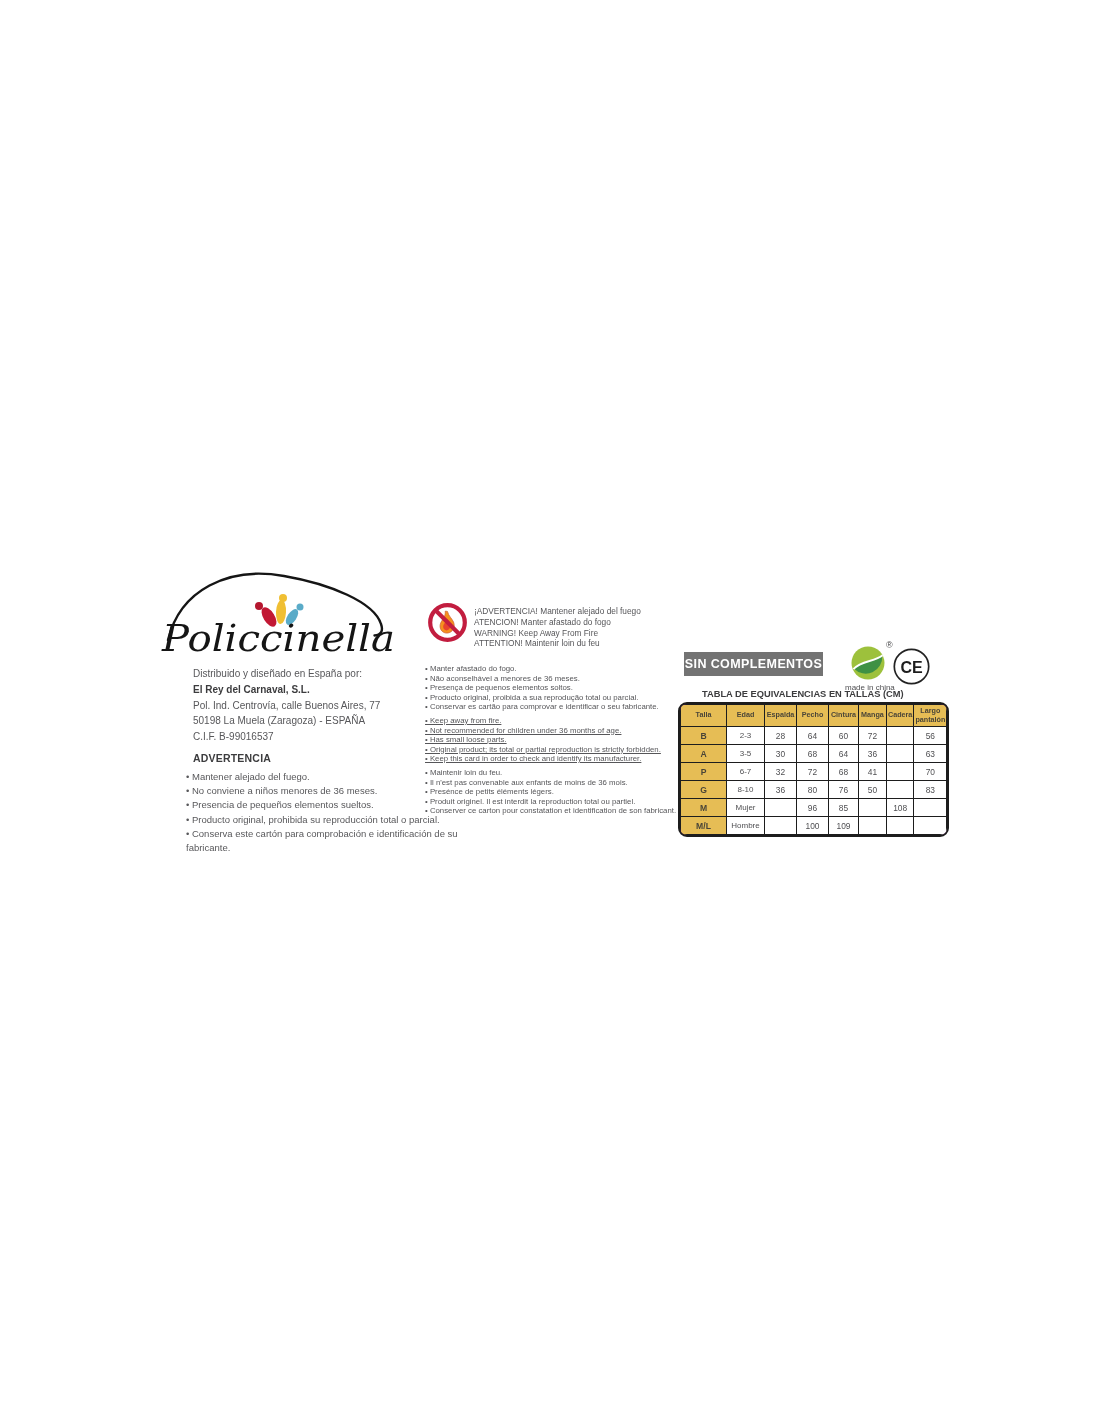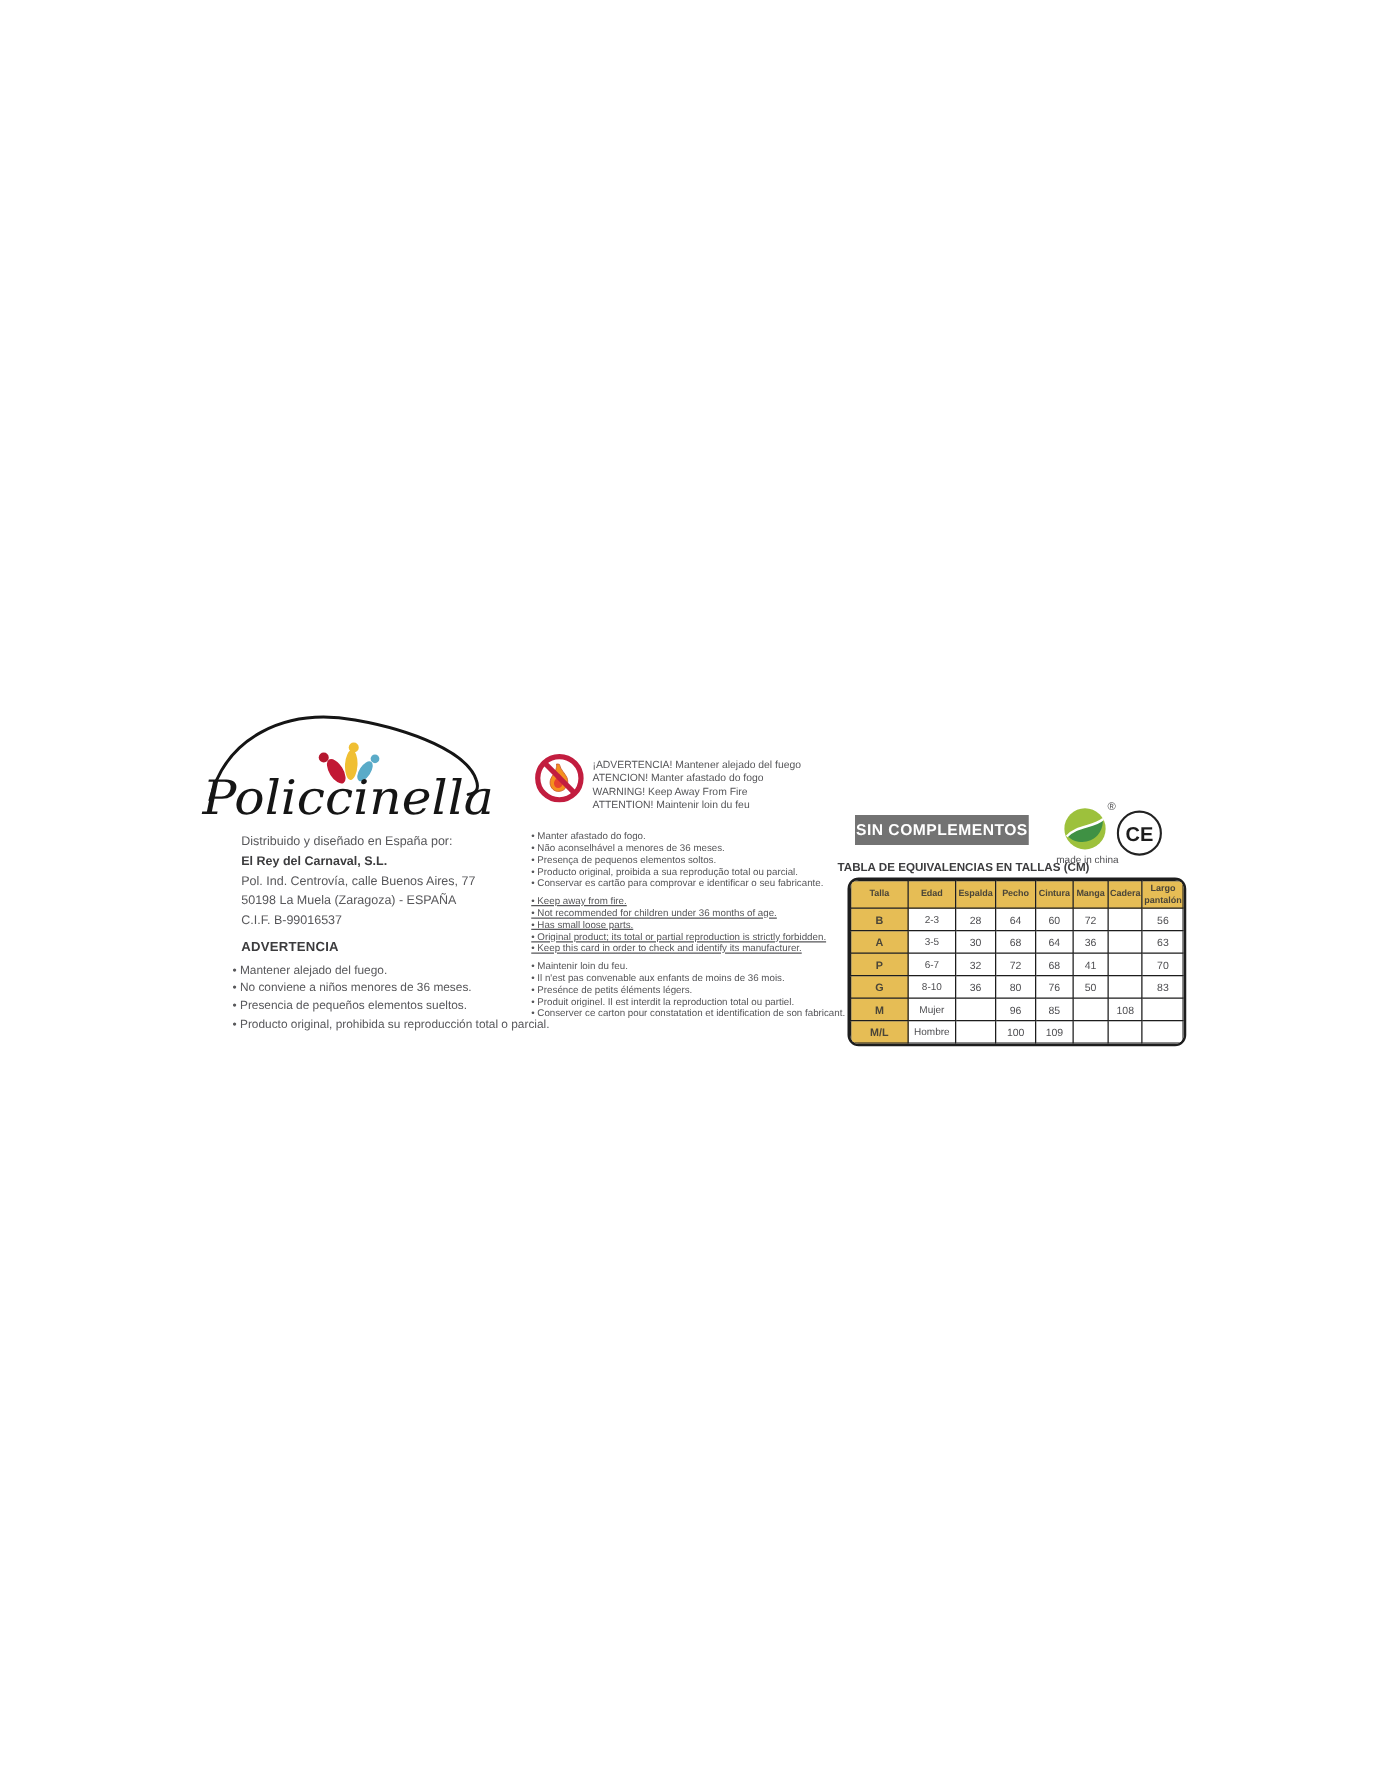--- a/index.html
+++ b/index.html
@@ -33,22 +33,22 @@
   .banner {
     left:684px; top:652px; width:139px; height:24px; background:#737373; color:#ffffff;
     font-weight:bold; font-size:12.5px; letter-spacing:0.4px;
     display:flex; align-items:center; justify-content:center;
   }
   .green-dot-icon { left:851px; top:646px; width:34px; height:34px; }
   .reg { left:886px; top:640px; font-size:9px; color:#4a4a4c; }
   .ce-icon { left:893px; top:648px; width:37px; height:37px; }
   .made-in { left:845px; top:683px; width:95px; text-align:left; font-size:8px; color:#4f4f52; }
 
-  .table-title { left:670px; top:689px; font-size:9.3px; font-weight:bold; color:#3c3c3e; }
-  .table-wrap { left:678px; top:702px; border:2px solid #1d1d1d; border-radius:9px; overflow:hidden; background:#e5e5e5; }
+  .table-title { left:702px; top:689px; font-size:9.3px; font-weight:bold; color:#3c3c3e; }
+  .table-wrap { left:678px; top:702px; border:2px solid #1d1d1d; border-radius:9px; overflow:hidden; background:#701a75; }
   table.size { border-collapse:collapse; table-layout:fixed; }
   table.size th, table.size td {
     border:1px solid #1d1d1d; text-align:center; vertical-align:middle; padding:0 1px;
   }
   table.size th {
     background:#e6bd55; color:#4a4538; font-size:7.2px; font-weight:bold; height:21px; line-height:1.15;
   }
   table.size td { height:17px; font-size:8.4px; color:#4f4f52; background:#ffffff; }
   table.size td.rowlabel { background:#e6bd55; font-weight:bold; font-size:8.6px; color:#4a4538; }
   table.size td.edad { font-size:8px; }
@@ -78,20 +78,21 @@
     <div>50198 La Muela (Zaragoza) - ESPAÑA</div>
     <div>C.I.F. B-99016537</div>
   </div>
 
   <div class="abs adv-title">ADVERTENCIA</div>
   <div class="abs adv-list">
       <div class="bullet-line">• Mantener alejado del fuego.</div>
       <div class="bullet-line">• No conviene a niños menores de 36 meses.</div>
       <div class="bullet-line">• Presencia de pequeños elementos sueltos.</div>
       <div class="bullet-line">• Producto original, prohibida su reproducción total o parcial.</div>
+      <div class="bullet-line">• Conserva este cartón para comprobación e identificación de su fabricante.</div>
     </div>
 
   <svg class="abs flame-icon" viewBox="0 0 41 41">
     <circle cx="20.5" cy="20.5" r="17.3" fill="#ffffff" stroke="#c21d3f" stroke-width="4.2"></circle>
     <path d="M20.5 9.5 C21.5 14 25 16.5 26.5 20 C28 23.7 27 27.5 24 29.8 C21.8 31.4 18.4 31.6 16.2 30.1
              C13.3 28.2 12.4 24.6 13.6 21.2 C14.7 18.2 17 16.6 17.8 13.4 C18.4 11.4 18.3 10.6 18.2 9.2
              C19 9.3 20 9.2 20.5 9.5 Z" fill="#f5911e" stroke="#cc5a30" stroke-width="0.7"></path>
     <path d="M20.3 17 C22 19.5 23.5 21.5 23.3 24.3 C23.1 26.8 21.4 28.4 19.6 28.4
              C17.6 28.4 16.2 26.9 16.2 24.8 C16.2 21.9 18.9 20.3 20.3 17 Z" fill="#e8432e"></path>
     <line x1="9.3" y1="9" x2="31.7" y2="31.5" stroke="#c21d3f" stroke-width="4.2"></line>

